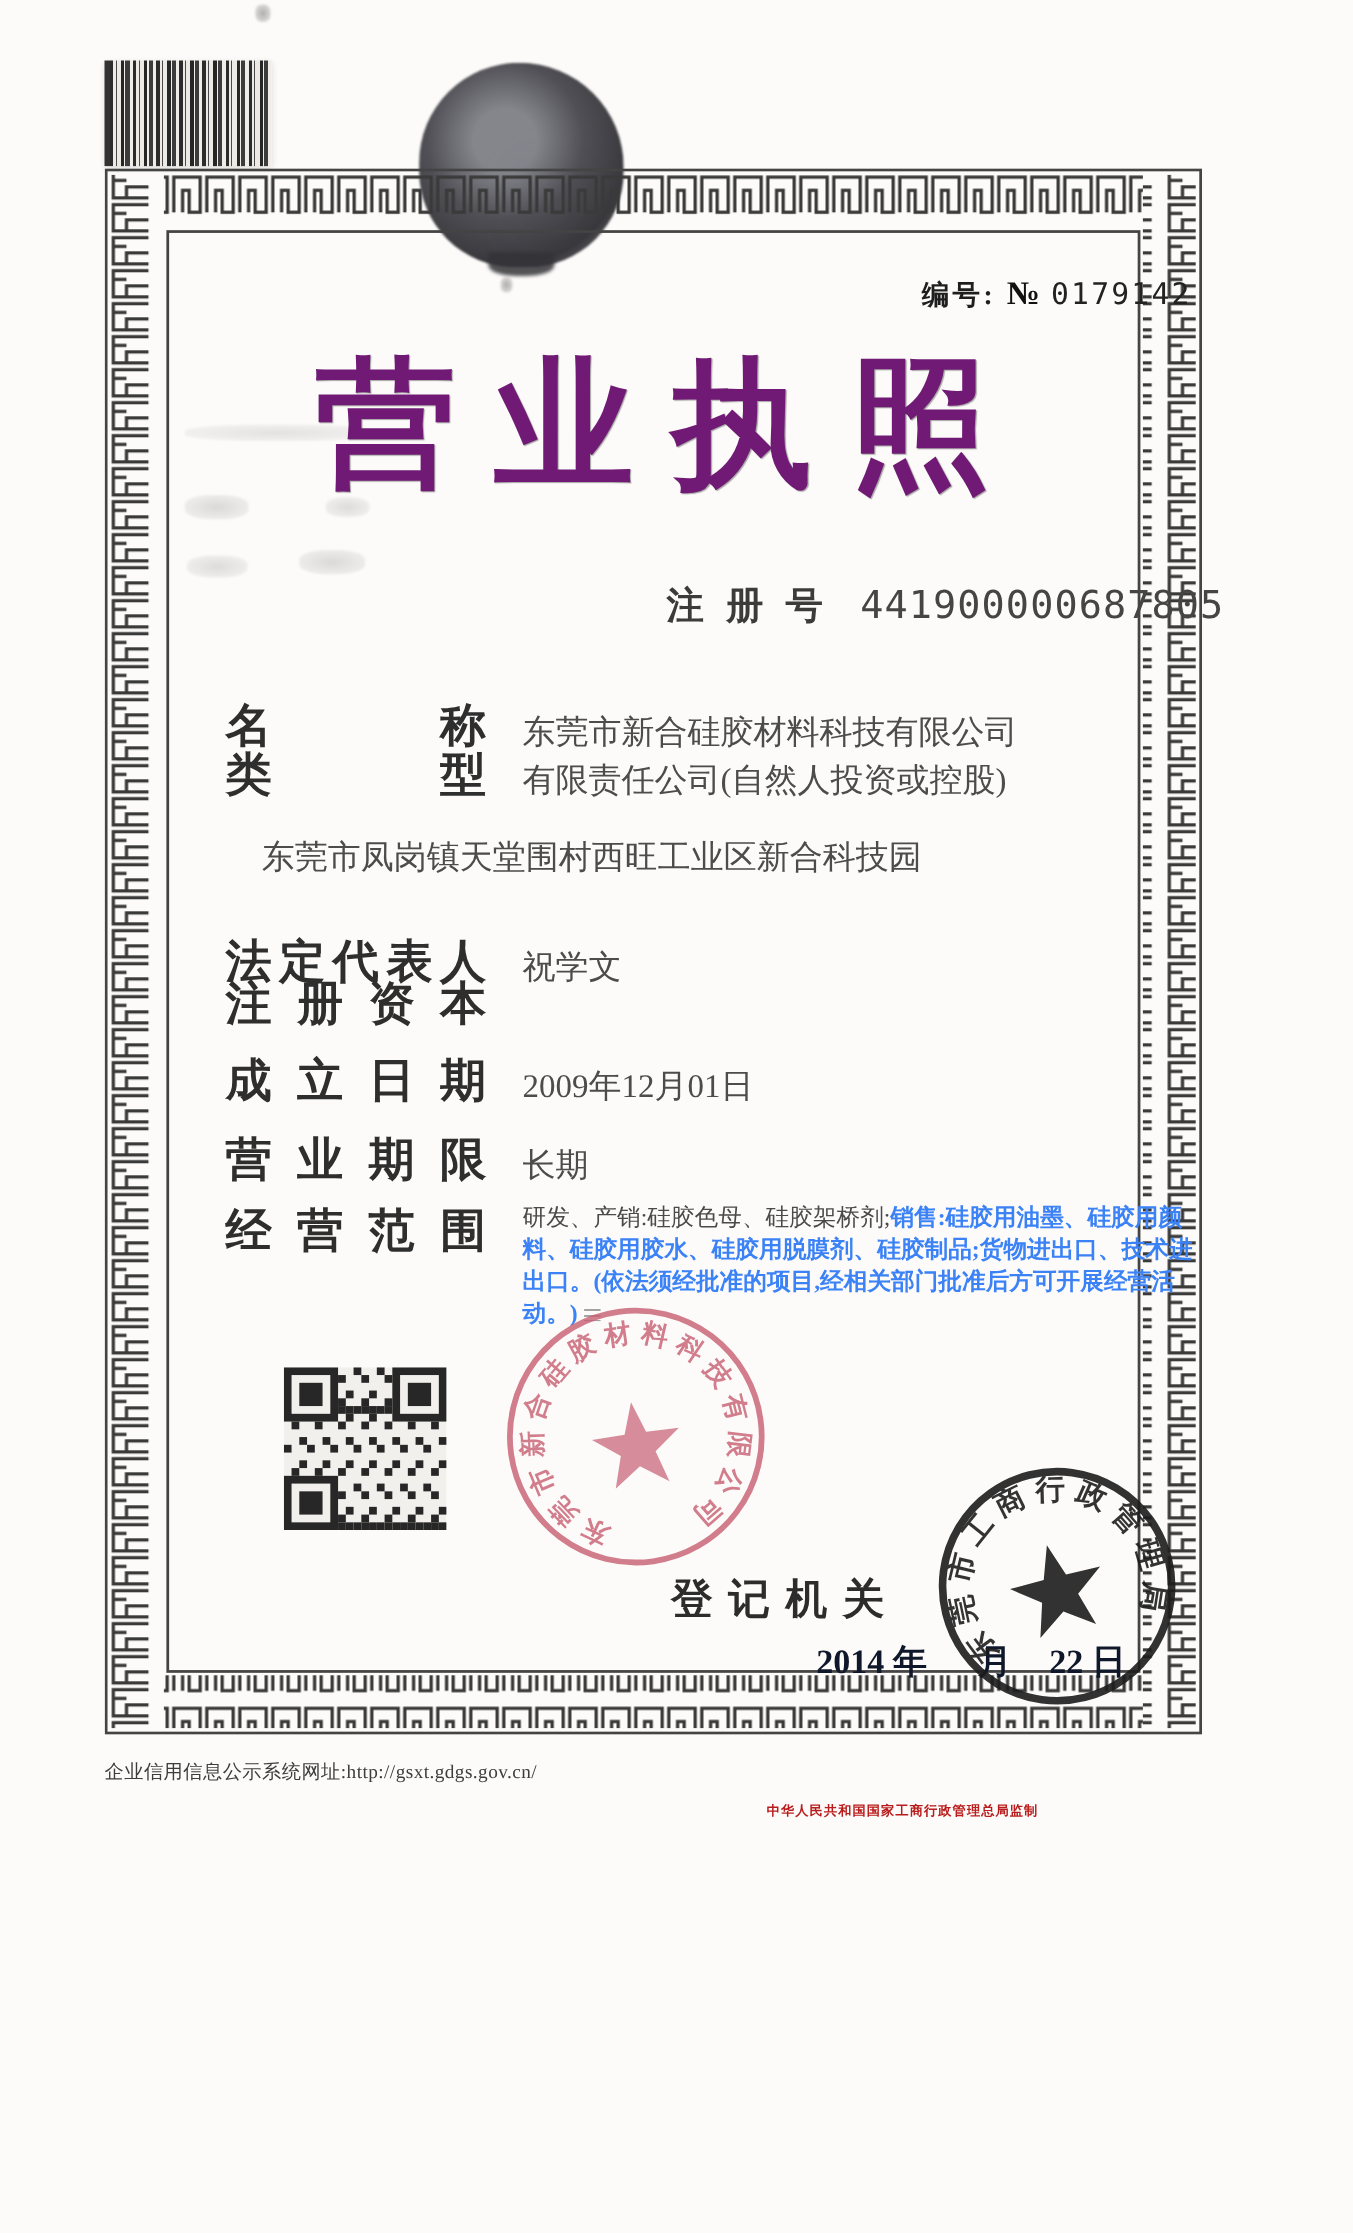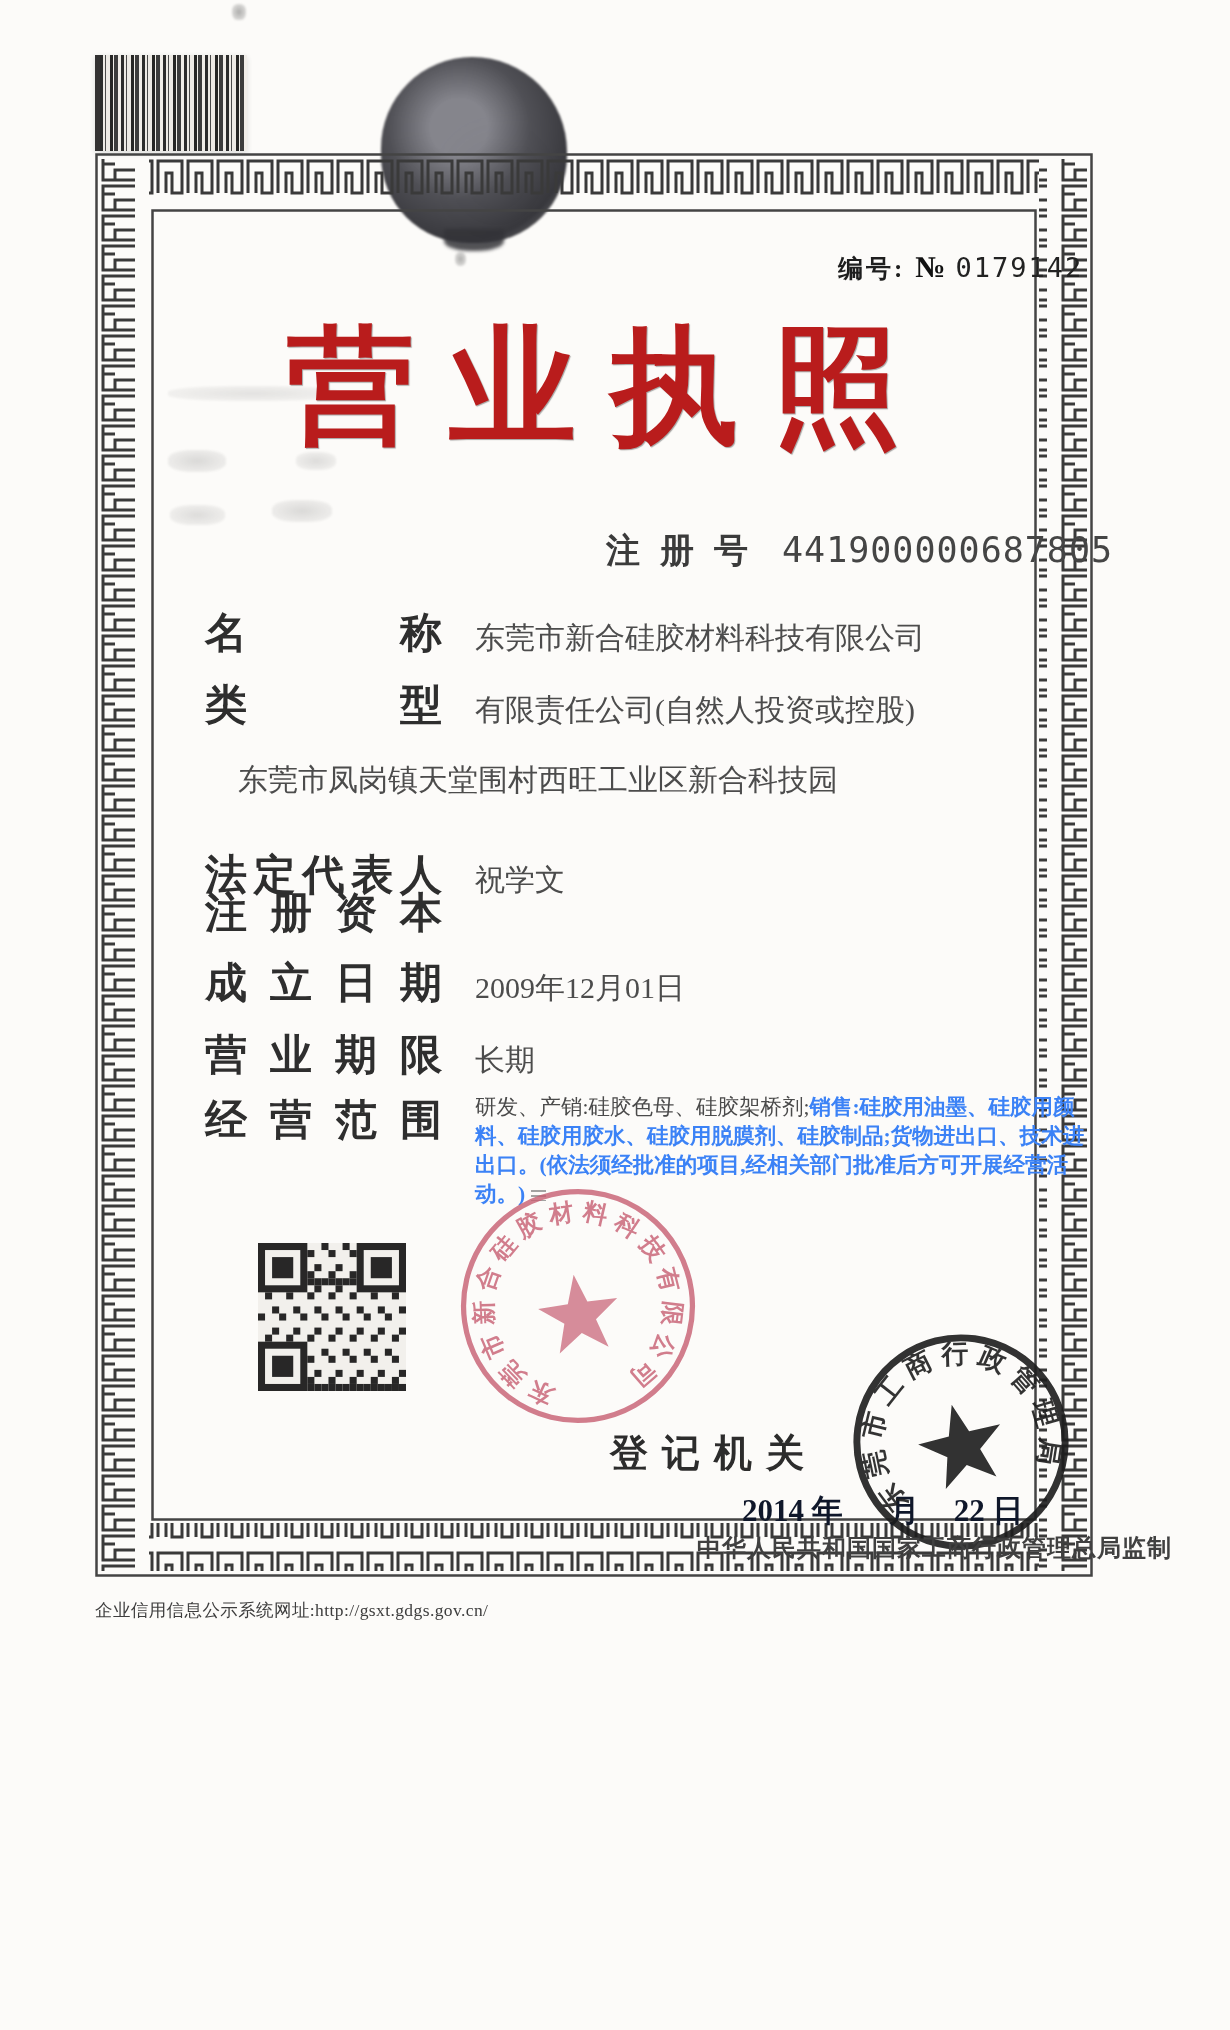--- a/index.html
+++ b/index.html
@@ -34,21 +34,21 @@
   .frame-svg { position:absolute; left:95px; top:153px; }
   .serial {
     position:absolute; left:838px; top:250px; display:flex; align-items:baseline; gap:10px;
     filter:blur(.2px);
   }
   .serial-prefix { font-size:25px; font-weight:700; color:#1e1e1e; letter-spacing:3px; }
   .serial-mark { font-size:30px; font-weight:900; color:#111; }
   .serial-num { font-family:"DejaVu Sans Mono","Liberation Mono",monospace; font-size:27px; color:#222; letter-spacing:2px; }
   .title {
     position:absolute; left:287px; top:308px;
-    font-size:127px; font-weight:900; color:#b91c1c; letter-spacing:35px;
+    font-size:127px; font-weight:900; color:#701a75; letter-spacing:35px;
     filter:blur(.6px); text-shadow:1px 1px 1px rgba(0,0,0,.35);
     white-space:nowrap; line-height:1.25;
   }
   .regno-row {
     position:absolute; left:606px; top:528px; display:flex; align-items:baseline;
   }
   .regno-label { font-size:34px; font-weight:600; color:#3b3b3b; letter-spacing:20px; filter:blur(.3px); }
   .regno-value { font-family:"DejaVu Sans Mono","Liberation Mono",monospace; font-size:35px; color:#454545; letter-spacing:1px; margin-left:14px; }
   
   .row { position:absolute; left:205px; display:flex; align-items:flex-start; }
@@ -76,21 +76,21 @@
   }
   .date-row {
     position:absolute; left:742px; top:1490px; display:flex; align-items:baseline;
     font-size:31px; color:#0f172a; font-weight:600; white-space:nowrap;
   }
   .date-year { margin-right:46px; } .date-month { margin-right:34px; }
   .footer-left {
     position:absolute; left:95px; top:1598px; font-size:17.5px; color:#3d3d3d; letter-spacing:.4px; white-space:nowrap;text-align:center;
   }
   .footer-right {
-    position:absolute; left:697px; top:1532px; font-size:24px; color:#404040; font-weight:600; letter-spacing:1px; white-space:nowrap;
+    position:absolute; left:697px; top:1638px; font-size:12px; color:#b91c1c; font-weight:600; letter-spacing:1px; white-space:nowrap;
   }
   
   .art { position:absolute; border-radius:40%; filter:blur(1px); background:radial-gradient(rgba(60,60,60,.8), rgba(90,90,90,.2)); }
   .a1 { left:232px; top:4px; width:14px; height:16px; opacity:.5; }
   .a2 { left:168px; top:386px; width:170px; height:15px; opacity:.16; }
   .a3 { left:168px; top:450px; width:58px; height:22px; opacity:.22; }
   .a4 { left:296px; top:452px; width:40px; height:18px; opacity:.2; }
   .a5 { left:170px; top:505px; width:55px; height:20px; opacity:.2; }
   .a6 { left:272px; top:500px; width:60px; height:22px; opacity:.22; }
   .a7 { left:455px; top:252px; width:11px; height:14px; opacity:.5; }
@@ -135,21 +135,21 @@
     <span class="serial-num">0179142</span>
   </div>
 
   <div class="title">营业执照</div>
 
   <div class="regno-row">
     <span class="regno-label">注册号</span>
     <span class="regno-value">441900000687805</span>
   </div>
 
-  <div class="row" style="top:610px">
+  <div class="row" style="top:638px">
     <div class="row-label">名称</div>
     <div class="row-value">东莞市新合硅胶材料科技有限公司</div>
   </div>
   <div class="row" style="top:682px">
     <div class="row-label">类型</div>
     <div class="row-value">有限责任公司(自然人投资或控股)</div>
   </div>
   <div class="row" style="top:752px">
     <div class="row-value">东莞市凤岗镇天堂围村西旺工业区新合科技园</div>
   </div>

